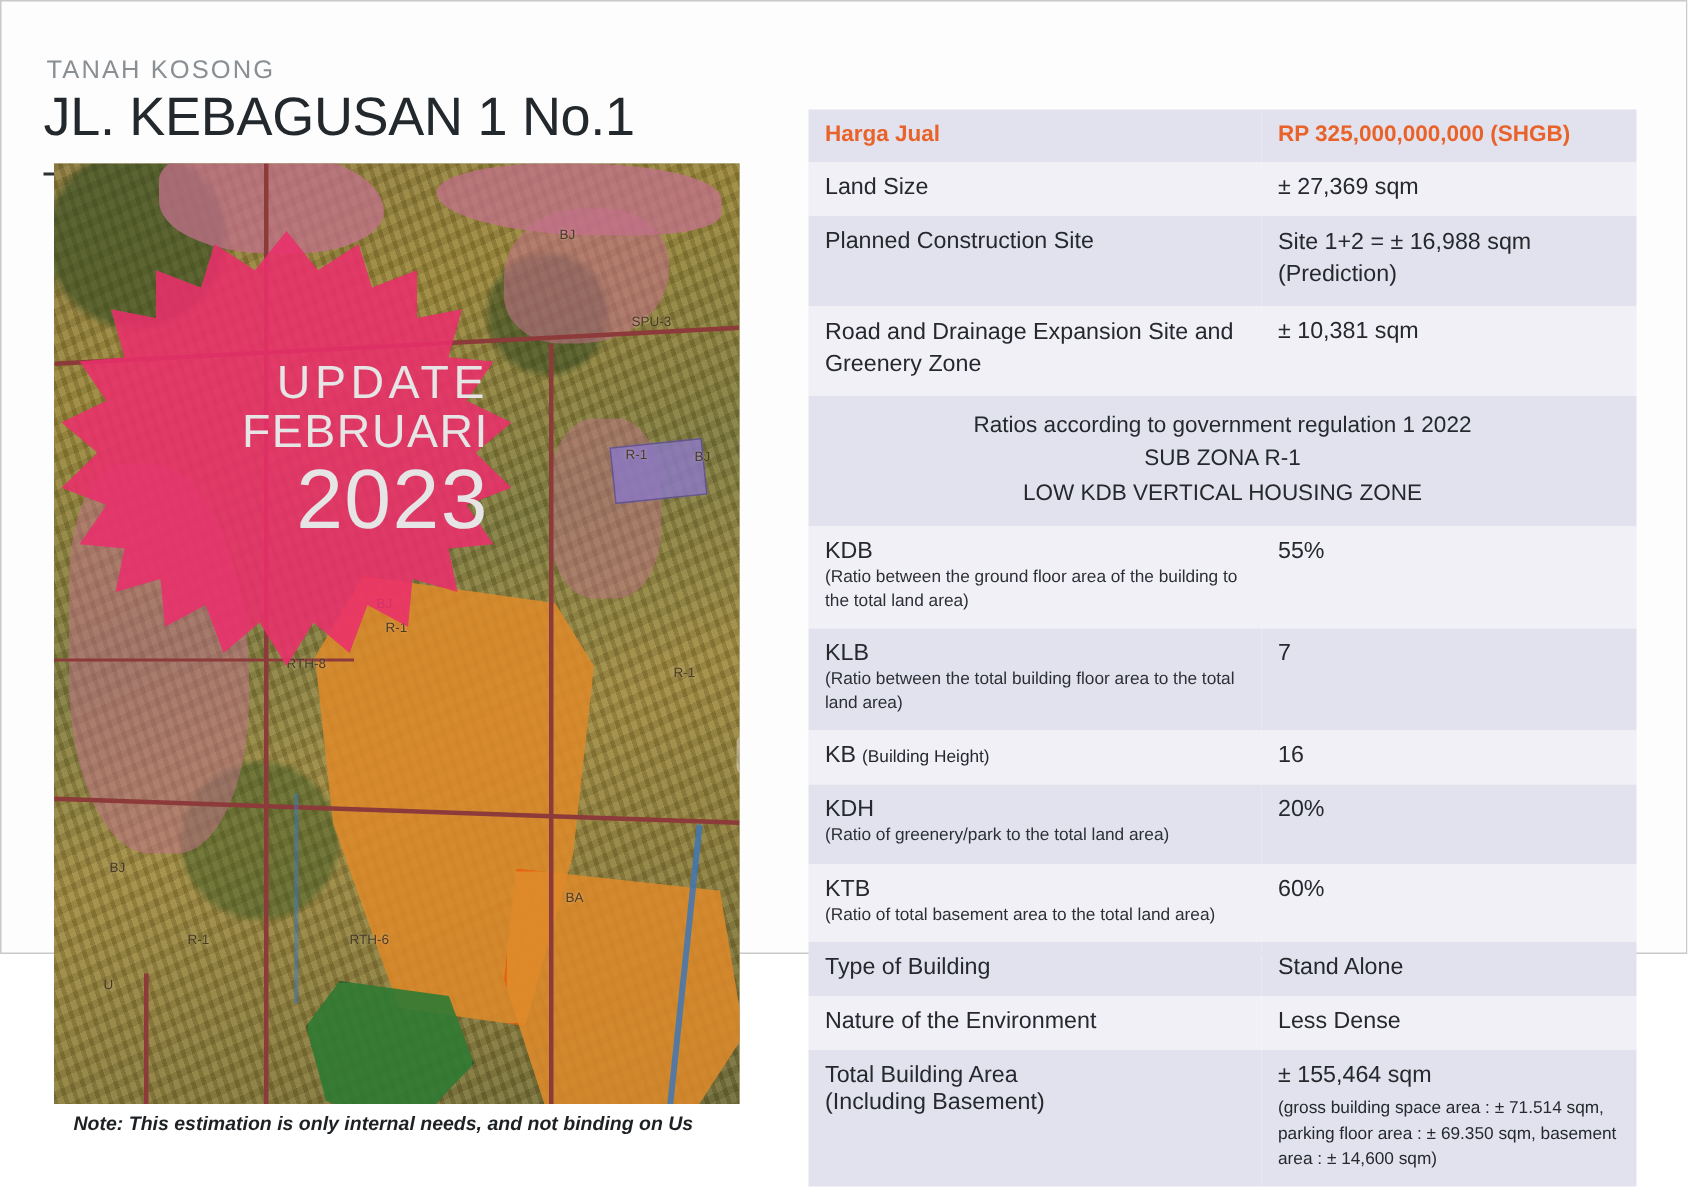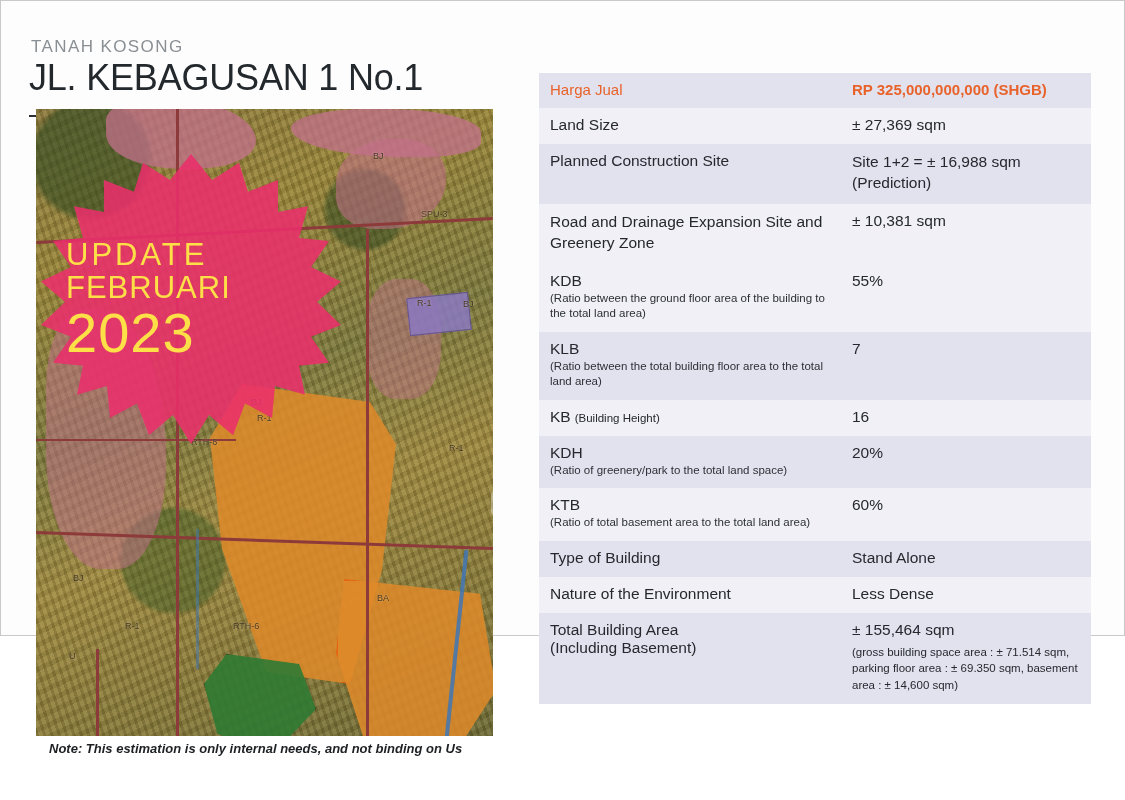--- a/index.html
+++ b/index.html
@@ -118,22 +118,23 @@
       86% 73%, 88% 83%, 78% 80%, 77% 91%, 68% 86%, 64% 97%, 56% 90%,
       50% 100%, 44% 90%, 36% 97%, 32% 86%, 23% 91%, 22% 80%, 12% 83%,
       14% 73%, 4% 72%, 10% 63%, 0% 59%, 8% 51%, 0% 44%, 10% 39%,
       4% 30%, 14% 29%, 11% 18%, 21% 20%, 21% 9%, 31% 13%, 34% 3%, 43% 9%
     );
   }
   .burst-text {
     position: absolute;
     left: 30px; top: 130px;
     width: 260px;
-    color: #fde047;
+    color: #e5e5e5;
     line-height: 1.0;
+    text-align: right;
   }
   .burst-l1 { font-size: 31px; letter-spacing: 3px; font-weight: 400; }
   .burst-l2 { font-size: 31px; letter-spacing: 1px; font-weight: 400; margin-top: 2px;}
   .burst-l3 { font-size: 56px; letter-spacing: 1px; font-weight: 400; margin-top: 2px;}
   .watermark {
     position: absolute;
     left: 455px; top: 380px;
     display: flex;
     align-items: center;
     gap: 7px;
@@ -169,21 +170,21 @@
     vertical-align: top;
     padding: 8px 11px 10px 11px;
     border: none;
   }
   .rowA td { background: #f0f0f6; }
   .rowB td { background: #e2e2ee; }
   .col1 { width: 302px; }
   .col2 { width: 250px; }
   .harga-label {
     color: #e8622a;
-    font-weight: normal;
+    font-weight: bold;
     font-size: 15px;
   }
   .harga-val {
     color: #e8622a;
     font-weight: bold;
     font-size: 15px;
   }
   .big { font-size: 15.5px; }
   .sub {
     display: block;
@@ -296,20 +297,27 @@
           <span>Site 1+2 = ± 16,988 sqm</span><br>
           <span>(Prediction)</span>
         </td>
       </tr>
 
       <tr class="rowA">
         <td class="col1 big twoline">Road and Drainage Expansion Site and Greenery Zone</td>
         <td class="col2 big">± 10,381 sqm</td>
       </tr>
 
+      <tr>
+        <td class="center-block" colspan="2">
+          <span>Ratios according to government regulation 1 2022</span><br>
+          <span>SUB ZONA R-1</span><br>
+          <span>LOW KDB VERTICAL HOUSING ZONE</span>
+        </td>
+      </tr>
 
       <tr class="rowA">
         <td class="col1">
           <span class="big">KDB</span>
           <span class="sub">(Ratio between the ground floor area of the building to the total land area)</span>
         </td>
         <td class="col2 big">55%</td>
       </tr>
 
       <tr class="rowB">
@@ -324,21 +332,21 @@
         <td class="col1">
           <span class="big">KB</span>
           <span class="inline-sub">(Building Height)</span>
         </td>
         <td class="col2 big">16</td>
       </tr>
 
       <tr class="rowB">
         <td class="col1">
           <span class="big">KDH</span>
-          <span class="sub">(Ratio of greenery/park to the total land space)</span>
+          <span class="sub">(Ratio of greenery/park to the total land area)</span>
         </td>
         <td class="col2 big">20%</td>
       </tr>
 
       <tr class="rowA">
         <td class="col1">
           <span class="big">KTB</span>
           <span class="sub">(Ratio of total basement area to the total land area)</span>
         </td>
         <td class="col2 big">60%</td>

